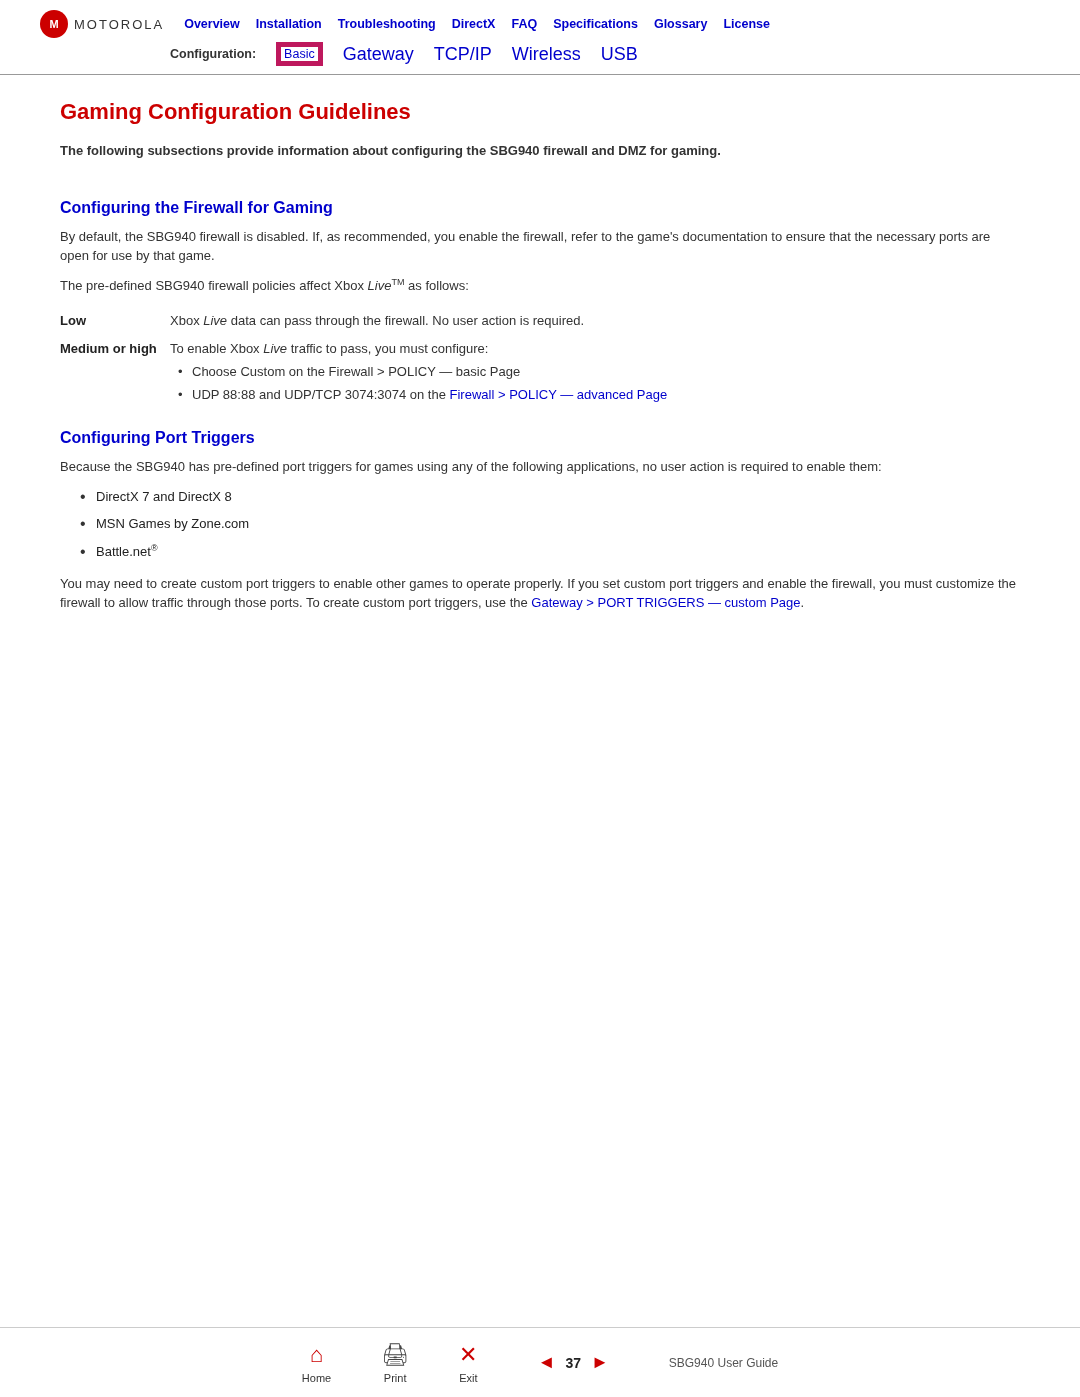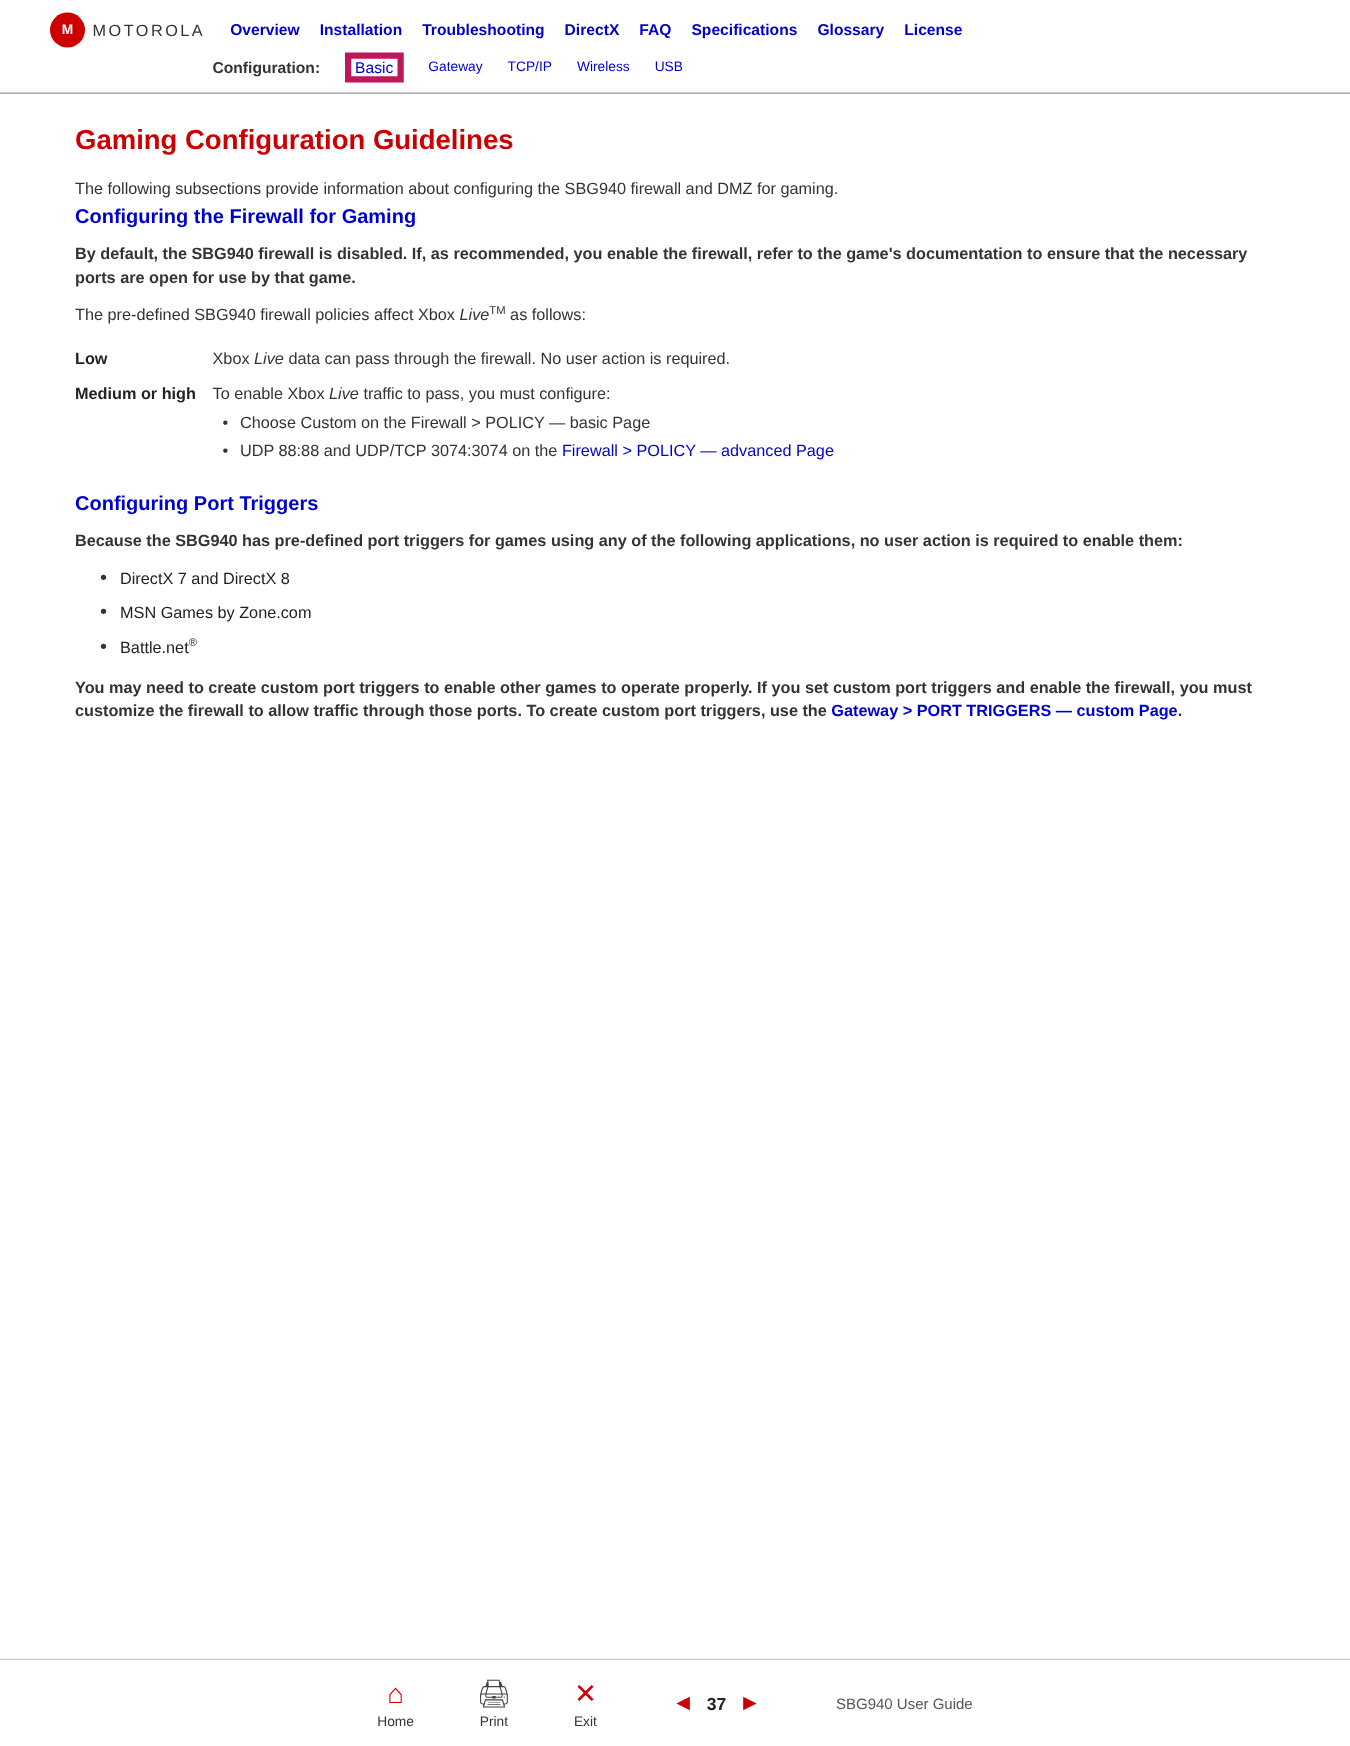--- a/index.html
+++ b/index.html
@@ -68,21 +68,21 @@
     .nav-sub {
       display: flex;
       gap: 20px;
       margin-left: 130px;
       align-items: center;
       margin-top: 2px;
     }
     .nav-sub-link {
       color: #0000cc;
       text-decoration: none;
-      font-size: 11px;
+      font-size: 18px;
     }
     .config-label {
       font-size: 12.5px;
       font-weight: bold;
       color: #333;
     }
     .config-basic {
       border: 5px solid #be185d;
       padding: 0 3px;
       color: #0000cc;
@@ -98,37 +98,37 @@
     .page-title {
       font-size: 22px;
       font-weight: bold;
       color: #cc0000;
       margin-bottom: 16px;
     }
 
     .intro-text {
       font-size: 13px;
       color: #333;
-      margin-bottom: 4px;
-      line-height: 1.5;
+      margin-bottom: 38px;
+      line-height: 1.5;
+      font-weight: bold;
     }
 
     .section-title {
       font-size: 16px;
       font-weight: bold;
       color: #0000cc;
       margin-bottom: 10px;
     }
 
     .body-text {
       font-size: 13px;
       color: #333;
       line-height: 1.5;
       margin-bottom: 10px;
-      font-weight: bold;
     }
 
     .pre-text {
       font-size: 13px;
       color: #333;
       margin-bottom: 12px;
       line-height: 1.5;
     }
 
     .table-section {

